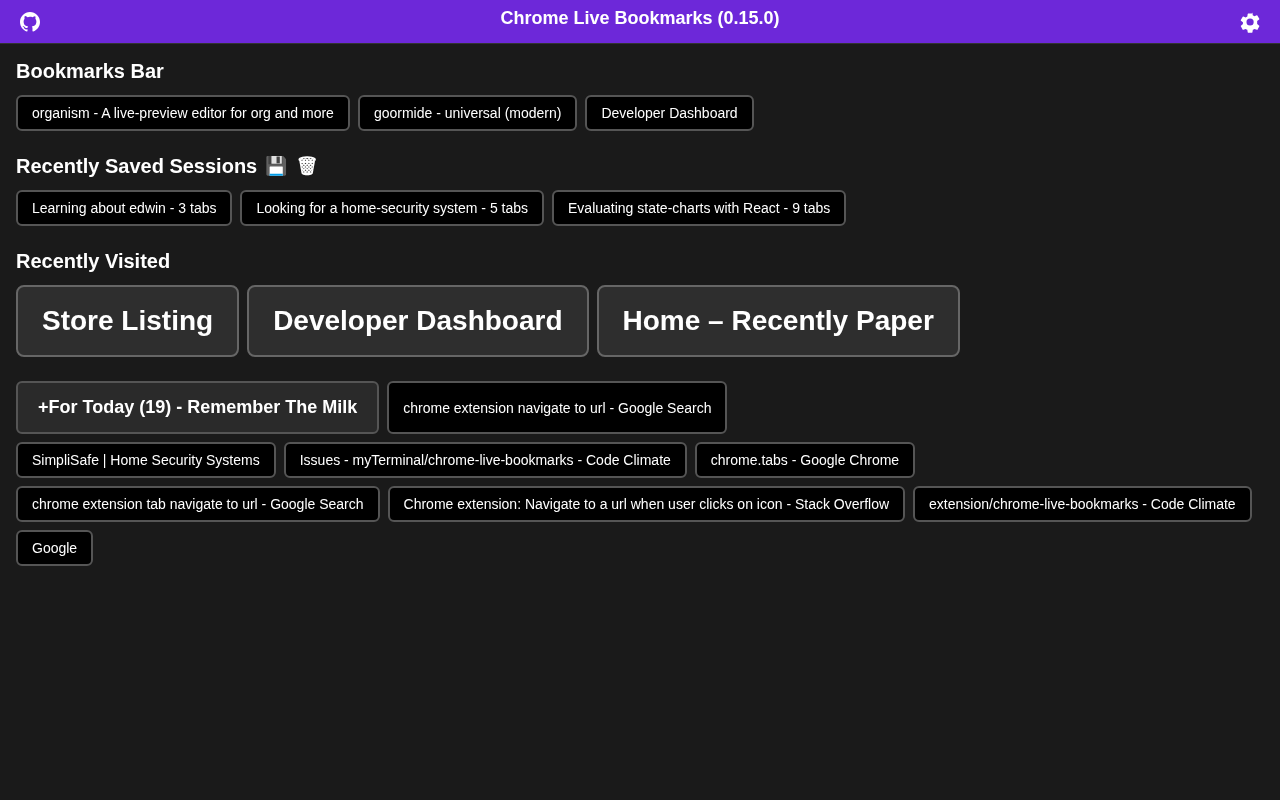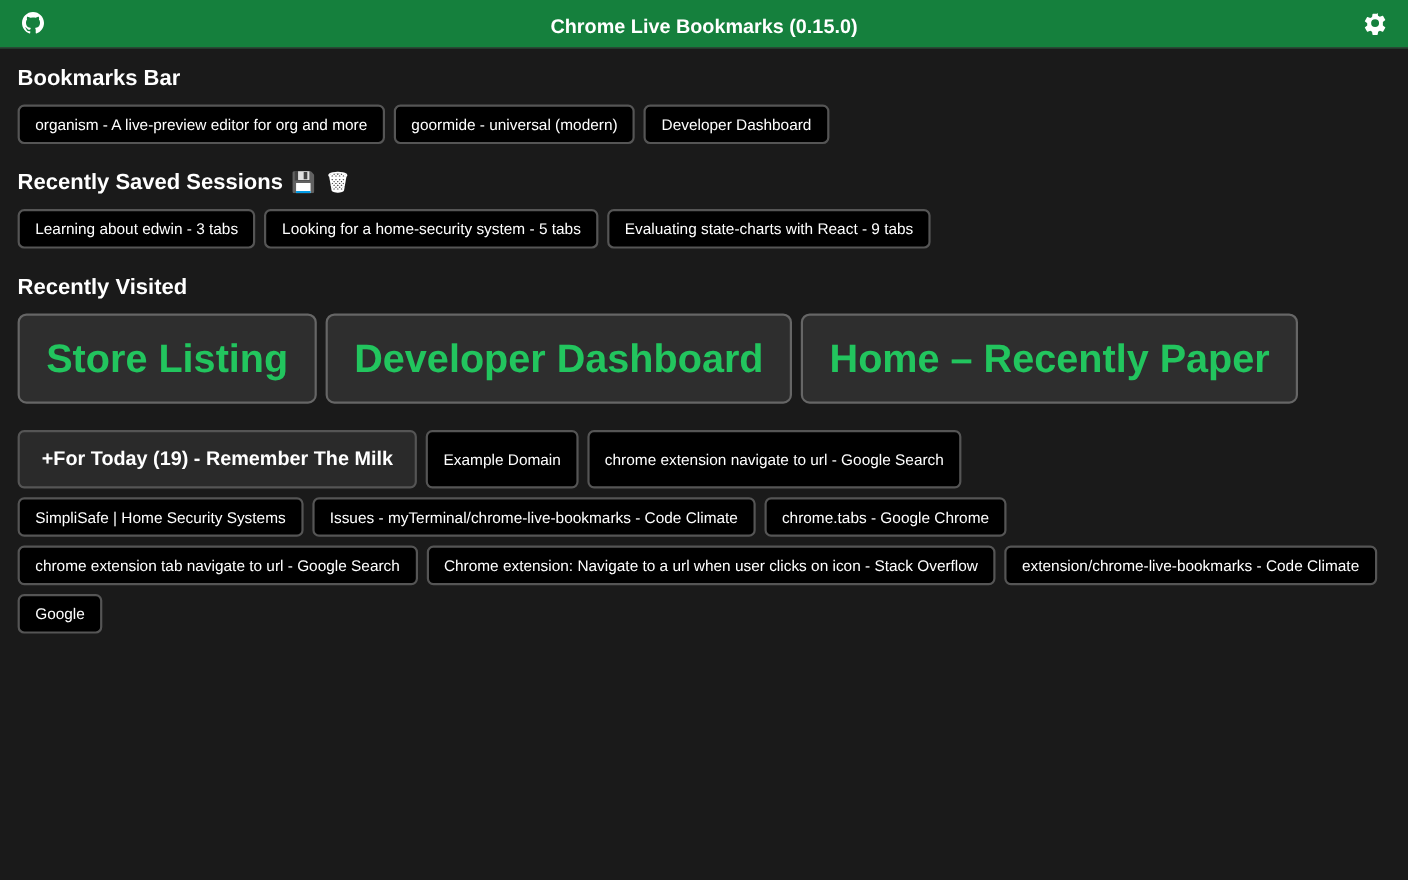--- a/index.html
+++ b/index.html
@@ -13,24 +13,24 @@
       color: #ffffff;
       font-family: Arial, sans-serif;
       width: 1280px;
       min-height: 800px;
       overflow-x: hidden;
     }
 
     
     .header {
       display: flex;
-      align-items: flex-end;
+      align-items: flex-start;
       justify-content: space-between;
       padding: 8px 16px;
-      background-color: #15803d;
+      background-color: #6d28d9;
       border-bottom: 1px solid #333;
       height: 44px;
     }
 
     .header-title {
       font-size: 18px;
       font-weight: bold;
       color: #ffffff;
       text-align: center;
       flex: 1;
@@ -80,25 +80,25 @@
       border-radius: 6px;
       padding: 8px 14px;
       font-size: 14px;
       cursor: pointer;
       white-space: nowrap;
     }
 
     
     .tag-btn-xl {
       background-color: #2e2e2e;
-      color: #22c55e;
+      color: #ffffff;
       border: 2px solid #666;
       border-radius: 8px;
       padding: 18px 24px;
-      font-size: 36px;
+      font-size: 28px;
       font-weight: bold;
       cursor: pointer;
       white-space: nowrap;
     }
 
     
     .tag-btn-md {
       background-color: #2a2a2a;
       color: #ffffff;
       border: 2px solid #555;
@@ -167,21 +167,20 @@
     <div class="section-title">
       <span>Recently Visited</span>
     </div>
     <div class="tags-row" id="recently-visited-large">
         <button class="tag-btn-xl">Store Listing</button>
         <button class="tag-btn-xl">Developer Dashboard</button>
         <button class="tag-btn-xl">Home – Recently Paper</button>
       </div>
     <div class="tags-row" style="margin-top: 24px;" id="recently-visited-medium">
         <button class="tag-btn-md">+For Today (19) - Remember The Milk</button>
-        <button class="tag-btn">Example Domain</button>
         <button class="tag-btn">chrome extension navigate to url - Google Search</button>
       </div>
     <div class="tags-row" style="margin-top: 8px;" id="recently-visited-small">
         <button class="tag-btn">SimpliSafe | Home Security Systems</button>
         <button class="tag-btn">Issues - myTerminal/chrome-live-bookmarks - Code Climate</button>
         <button class="tag-btn">chrome.tabs - Google Chrome</button>
         <button class="tag-btn">chrome extension tab navigate to url - Google Search</button>
         <button class="tag-btn">Chrome extension: Navigate to a url when user clicks on icon - Stack Overflow</button>
         <button class="tag-btn">extension/chrome-live-bookmarks - Code Climate</button>
         <button class="tag-btn">Google</button>

